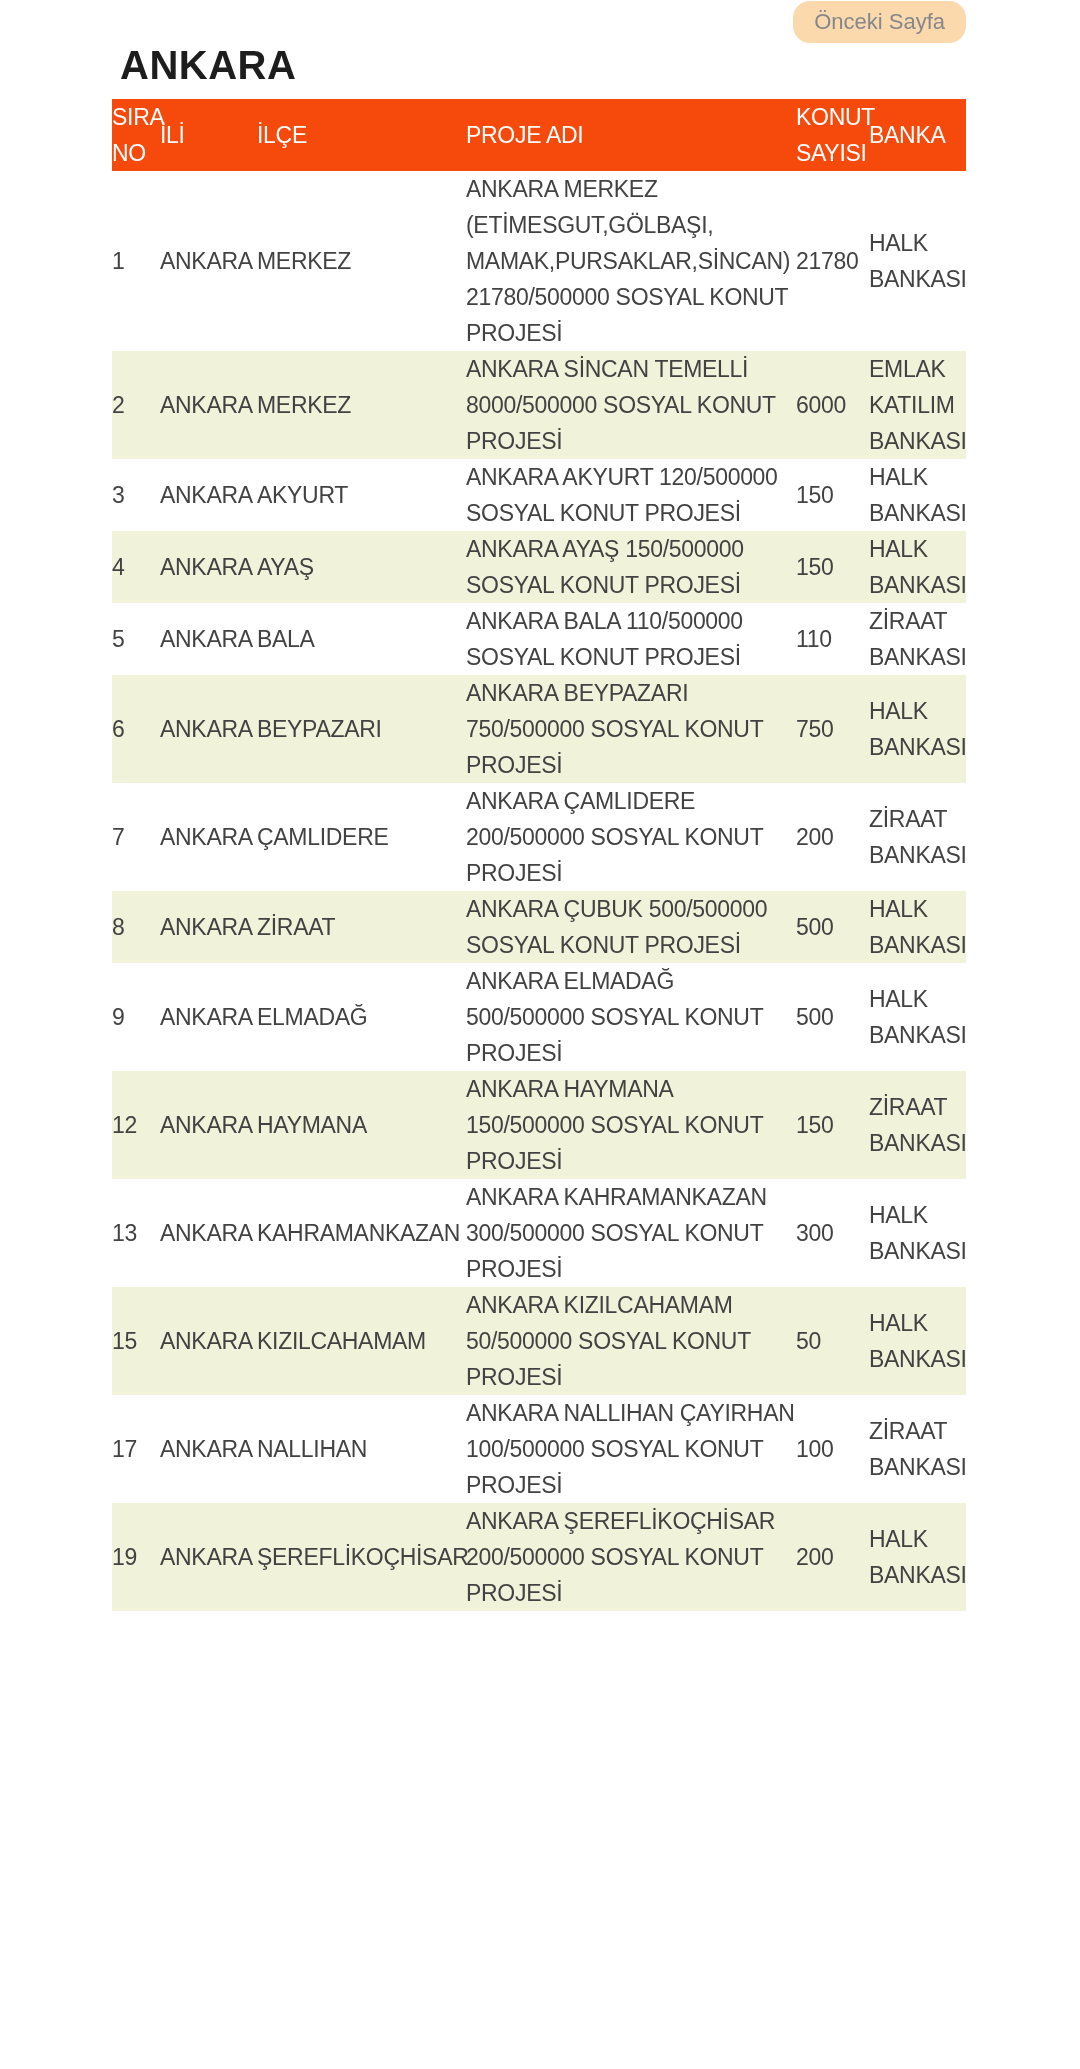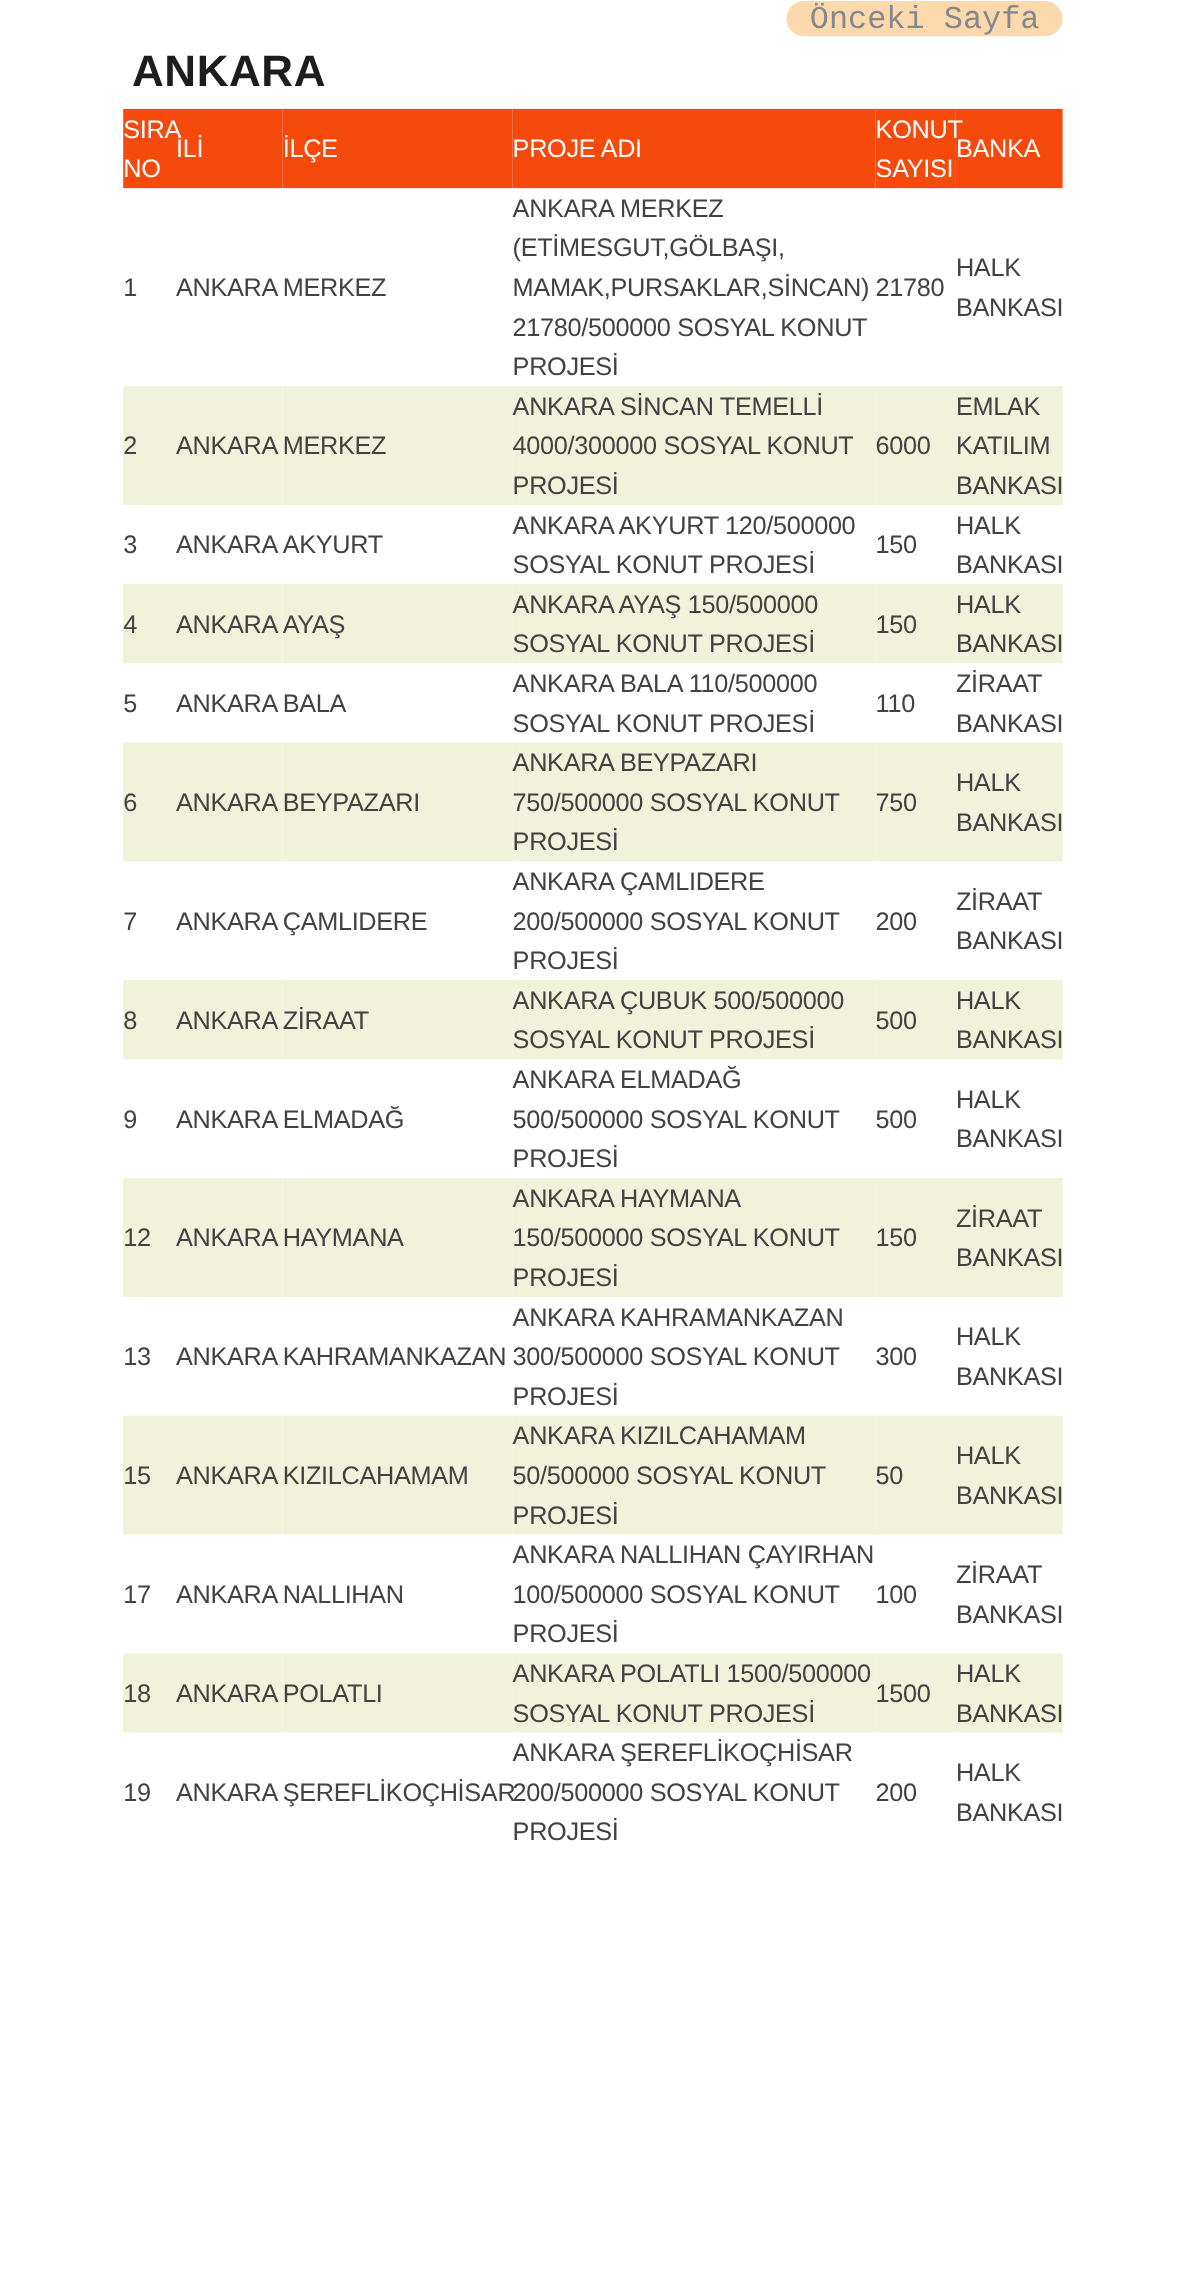--- a/index.html
+++ b/index.html
@@ -19,24 +19,24 @@
   .topbar {
     display: flex;
     justify-content: flex-end;
     padding-top: 1px;
     height: 35px;
   }
   .back-btn {
     display: inline-block;
     background: var(--back-bg, #fbd9ad);
     color: var(--back-fg, #85878c);
-    font-family: Liberation Mono, monospace;
-    font-size: 29px;
+    font-family: Liberation Sans, sans-serif;
+    font-size: 22px;
     line-height: 34px;
-    height: 32px;
+    height: 42px;
     padding: 0 21px;
     border: none;
     border-radius: 17px;
     cursor: pointer;
     white-space: nowrap;
   }
   .page-title {
     margin: 7px 0 12px 8px;
     font-size: 40px;
     line-height: 44px;
@@ -117,21 +117,21 @@
     <td>MERKEZ</td>
     <td>ANKARA MERKEZ (ETİMESGUT,GÖLBAŞI, MAMAK,PURSAKLAR,SİNCAN) 21780/500000 SOSYAL KONUT PROJESİ</td>
     <td>21780</td>
     <td>HALK BANKASI</td>
   </tr>
 
   <tr>
     <td>2</td>
     <td>ANKARA</td>
     <td>MERKEZ</td>
-    <td>ANKARA SİNCAN TEMELLİ 4000/300000 SOSYAL KONUT PROJESİ</td>
+    <td>ANKARA SİNCAN TEMELLİ 8000/500000 SOSYAL KONUT PROJESİ</td>
     <td>6000</td>
     <td>EMLAK KATILIM BANKASI</td>
   </tr>
 
   <tr>
     <td>3</td>
     <td>ANKARA</td>
     <td>AKYURT</td>
     <td>ANKARA AKYURT 120/500000 SOSYAL KONUT PROJESİ</td>
     <td>150</td>
@@ -225,28 +225,20 @@
 
   <tr>
     <td>17</td>
     <td>ANKARA</td>
     <td>NALLIHAN</td>
     <td>ANKARA NALLIHAN ÇAYIRHAN 100/500000 SOSYAL KONUT PROJESİ</td>
     <td>100</td>
     <td>ZİRAAT BANKASI</td>
   </tr>
 
-  <tr>
-    <td>18</td>
-    <td>ANKARA</td>
-    <td>POLATLI</td>
-    <td>ANKARA POLATLI 1500/500000 SOSYAL KONUT PROJESİ</td>
-    <td>1500</td>
-    <td>HALK BANKASI</td>
-  </tr>
 
   <tr>
     <td>19</td>
     <td>ANKARA</td>
     <td>ŞEREFLİKOÇHİSAR</td>
     <td>ANKARA ŞEREFLİKOÇHİSAR 200/500000 SOSYAL KONUT PROJESİ</td>
     <td>200</td>
     <td>HALK BANKASI</td>
   </tr>
 </tbody>

